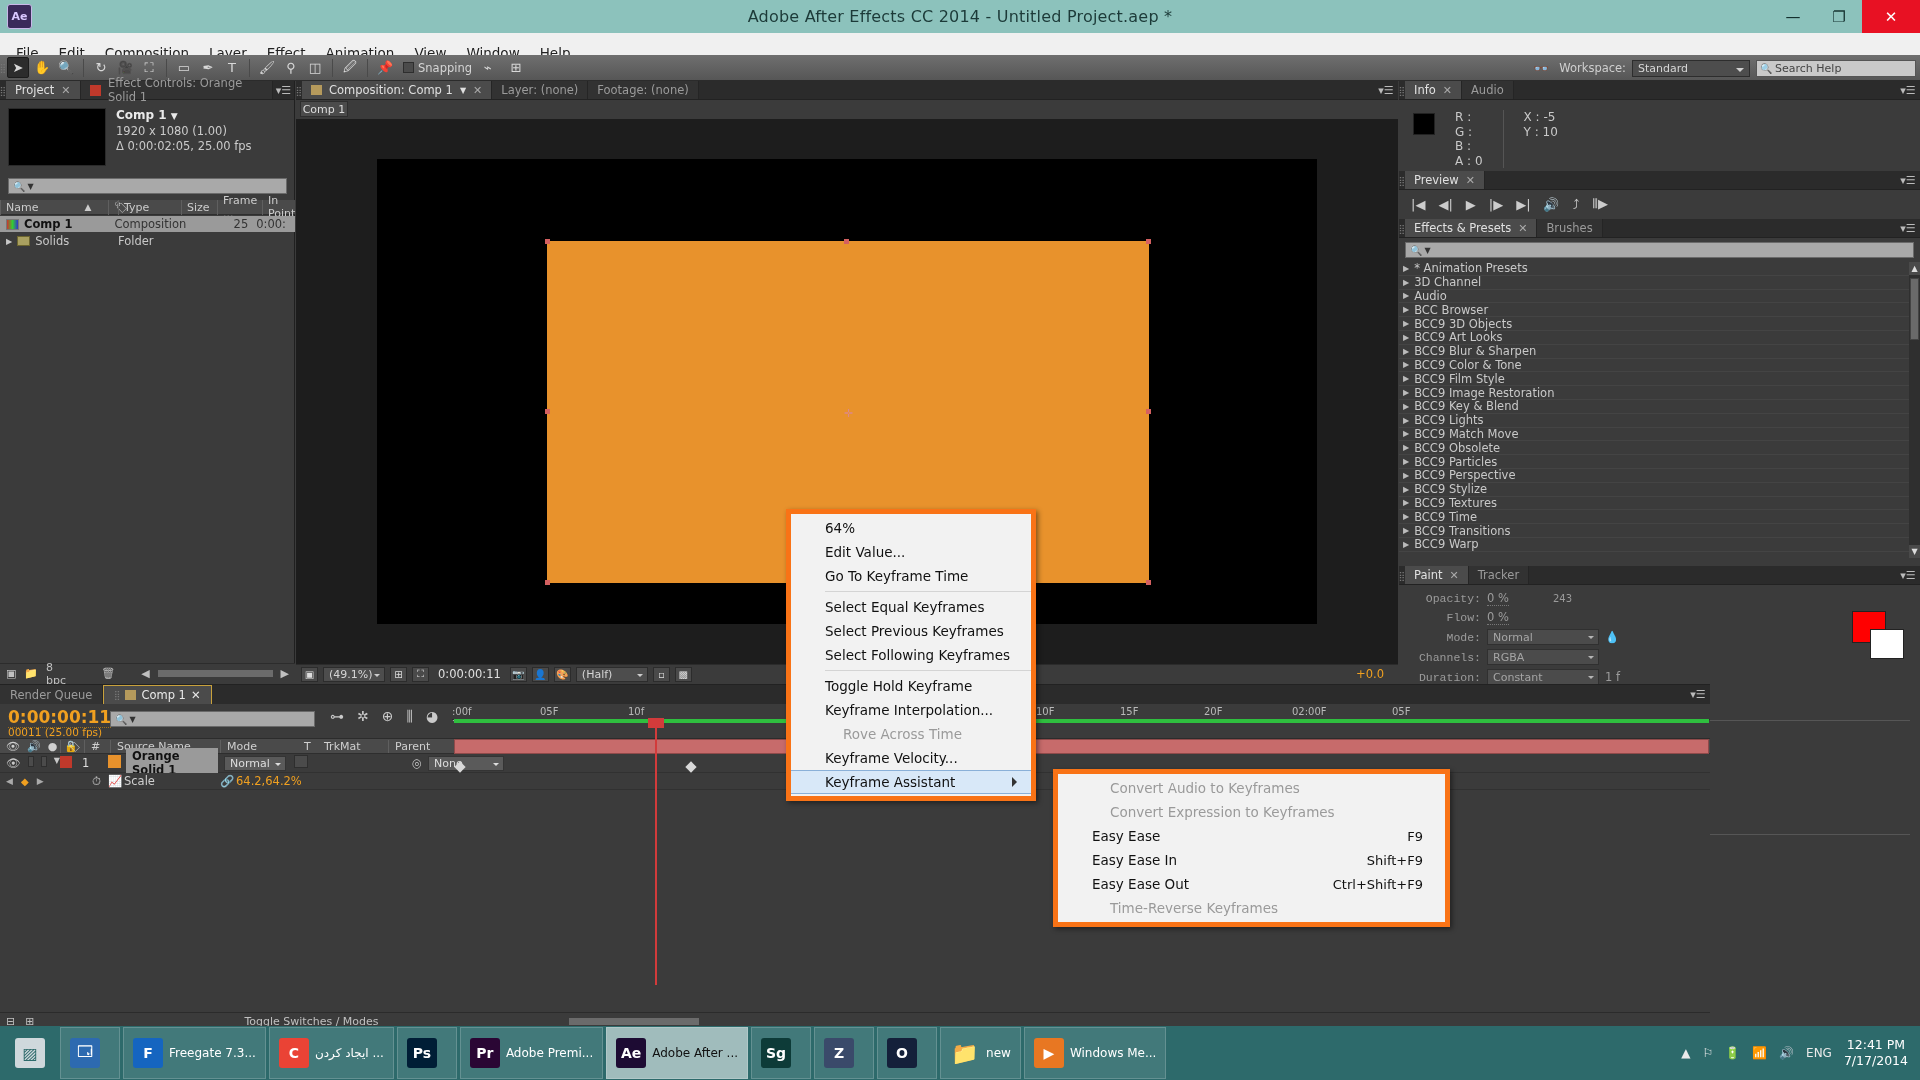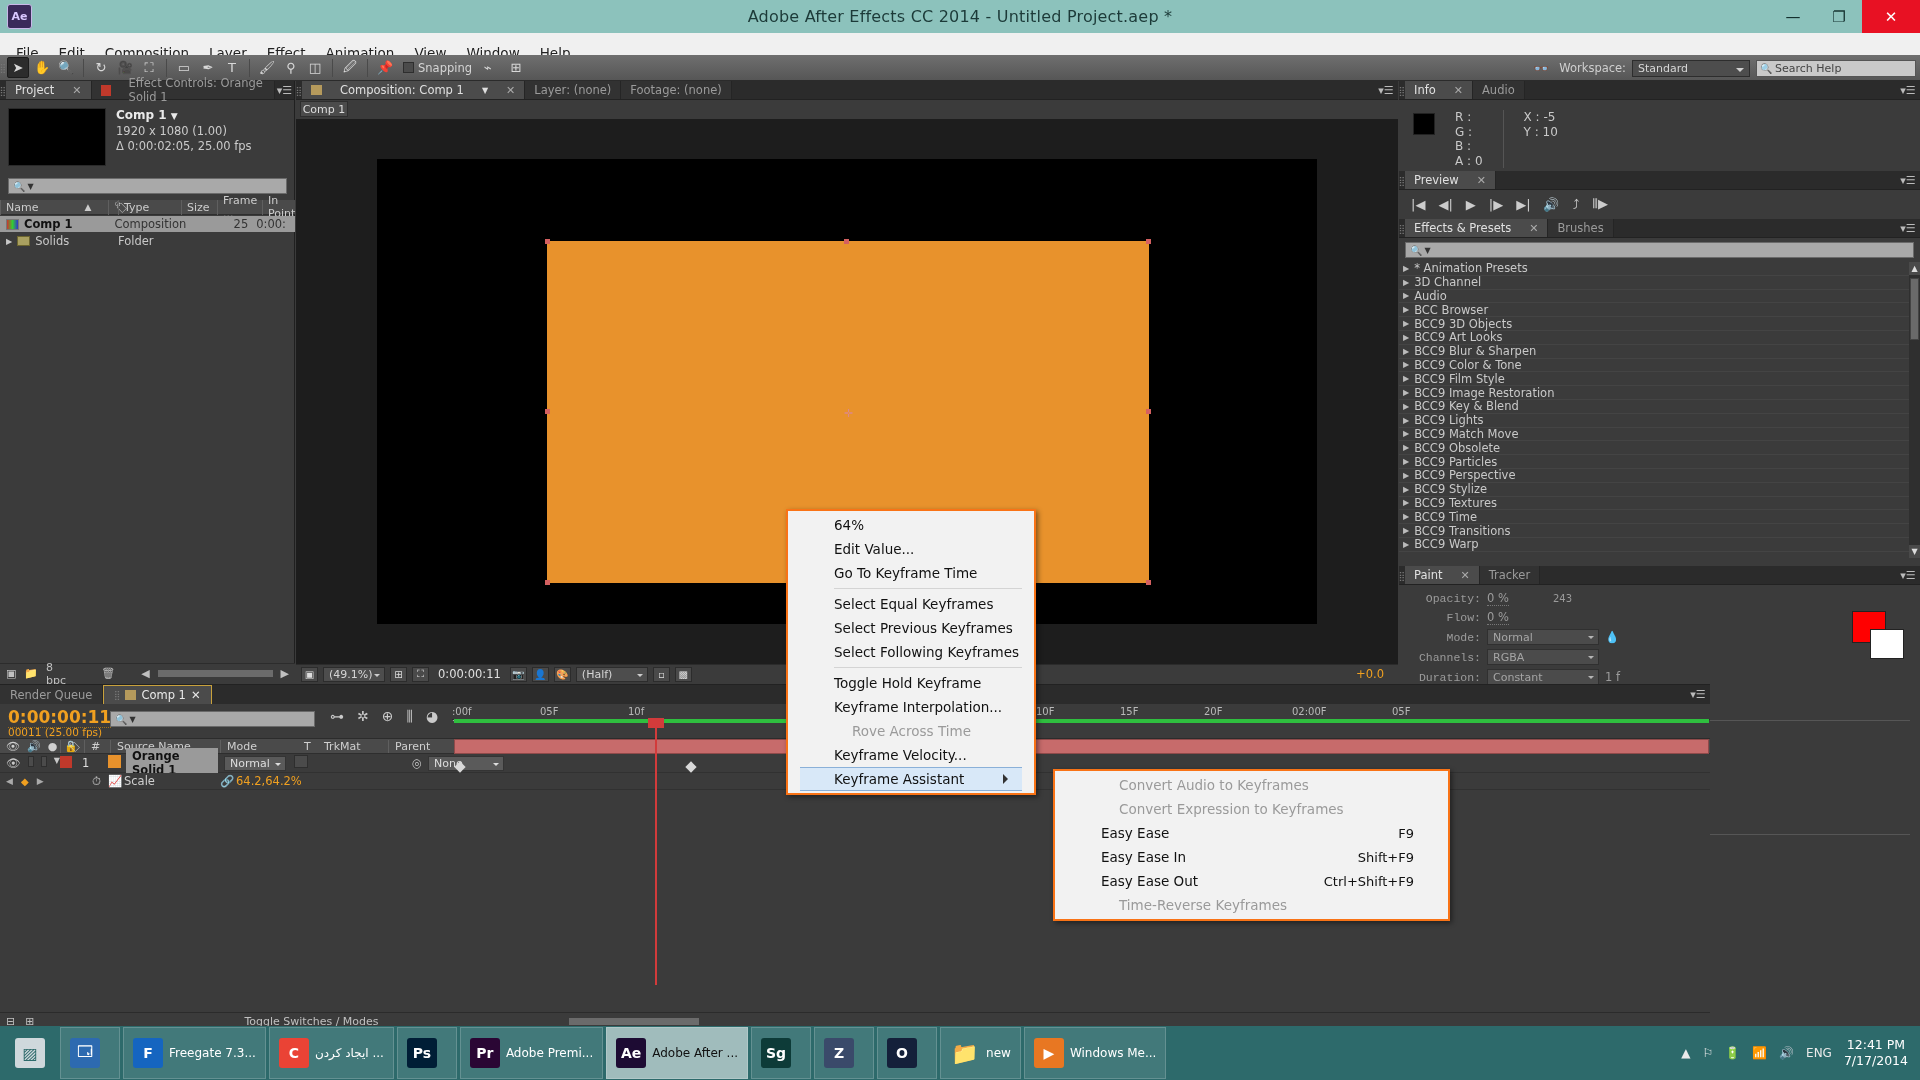--- a/index.html
+++ b/index.html
@@ -63,21 +63,21 @@
              display:flex;align-items:center;padding-left:18px;position:relative;}
   .srch-help:before{content:'\1F50D';position:absolute;left:3px;font-size:10px;color:#333;}
 
   
   .panel { position:absolute; background:#3b3b3b; }
   .panel-tabs {
     height:19px; background:#2b2b2b; display:flex; align-items:stretch;
     border-bottom:1px solid #222;
   }
   .ptab {
-    display:flex;align-items:center;gap:18px;padding:0 9px;font-size:11.5px;color:#9b9b9b;
+    display:flex;align-items:center;gap:7px;padding:0 9px;font-size:11.5px;color:#9b9b9b;
     background:#323232; border-right:1px solid #252525;
   }
   .ptab.active { background:#4b4b4b; color:#e0e0e0; }
   .ptab .x { font-size:11px; color:#aaa; }
   .grip { width:6px;height:19px;display:flex;align-items:center;justify-content:center;color:#777;font-size:9px;}
   .pmenu { margin-left:auto; width:24px; display:flex;align-items:center;justify-content:center;color:#bbb;font-size:11px;}
 
   
   #projectPanel { left:0; top:81px; width:295px; height:602px; border-right:1px solid #202020; }
   .proj-head { display:flex; padding:8px 8px 0 8px; }
@@ -201,22 +201,22 @@
   .bar-red{position:absolute;height:15px;background:#c76b6b;border:1px solid #8f4a4a;}
   .bar-green{position:absolute;height:4px;background:#2fbf3f;}
   .playhead{position:absolute;width:2px;background:#d23b3b;}
   .kf-diamond{position:absolute;width:8px;height:8px;background:#d9d9d9;transform:rotate(45deg);}
   .tl-foot{position:absolute;left:0;bottom:0;width:1710px;height:18px;background:#3b3b3b;
            border-top:1px solid #2b2b2b;display:flex;align-items:center;gap:10px;padding-left:6px;
            font-size:11px;color:#c0c0c0;}
 
   
   .ctxmenu{
-    position:absolute; background:#f2f2f2; border:2px solid #f97316; z-index:60;
-    box-shadow:2px 2px 5px rgba(0,0,0,.45); padding:2px 12px;
+    position:absolute; background:#f2f2f2; border:5px solid #f97316; z-index:60;
+    box-shadow:2px 2px 5px rgba(0,0,0,.45); padding:2px 0;
     font-family:"DejaVu Sans", sans-serif;
   }
   .ctxitem{height:24px;display:flex;align-items:center;padding:0 22px 0 34px;font-size:13.5px;color:#111;
            position:relative;white-space:nowrap;}
   .ctxitem.dis{color:#9a9a9a;margin-left:18px;}
   .ctxitem.hl{background:#d8e8f8;border:1px solid #8ab0d8;border-left:none;border-right:none;}
   .ctxsep{height:1px;background:#d4d4d4;margin:3px 0 3px 34px;}
   .ctxarrow{position:absolute;right:9px;border:5px solid transparent;border-left-color:#333;}
   .accel{margin-left:auto;padding-left:40px;color:#111;font-size:13px;}
 

